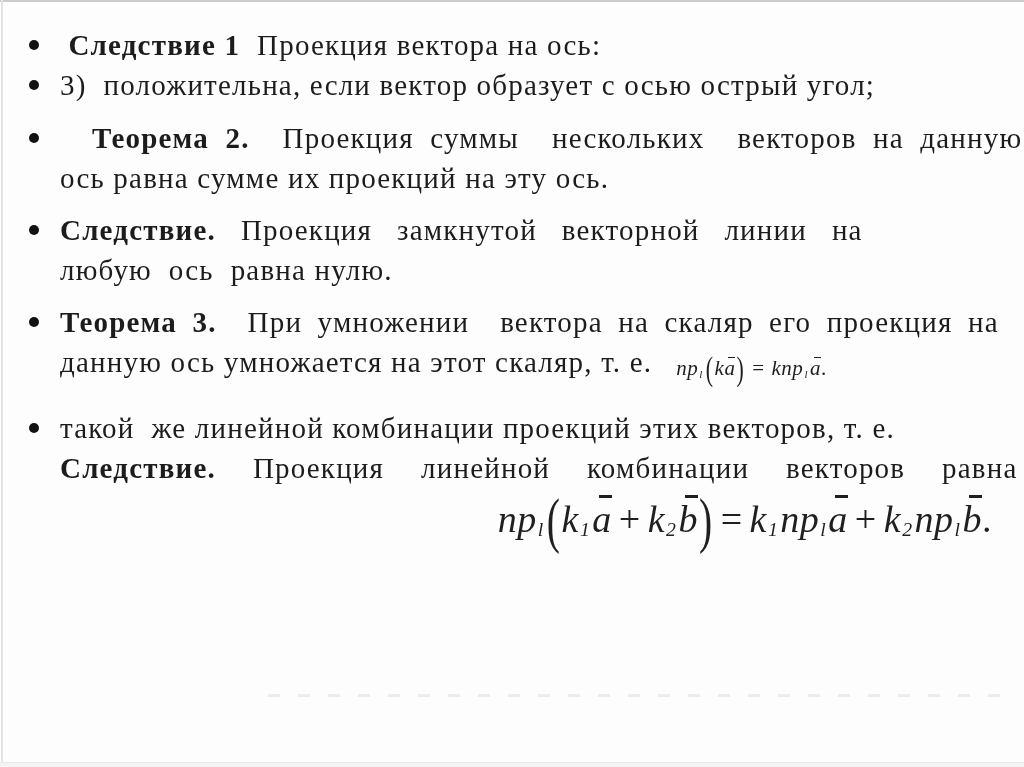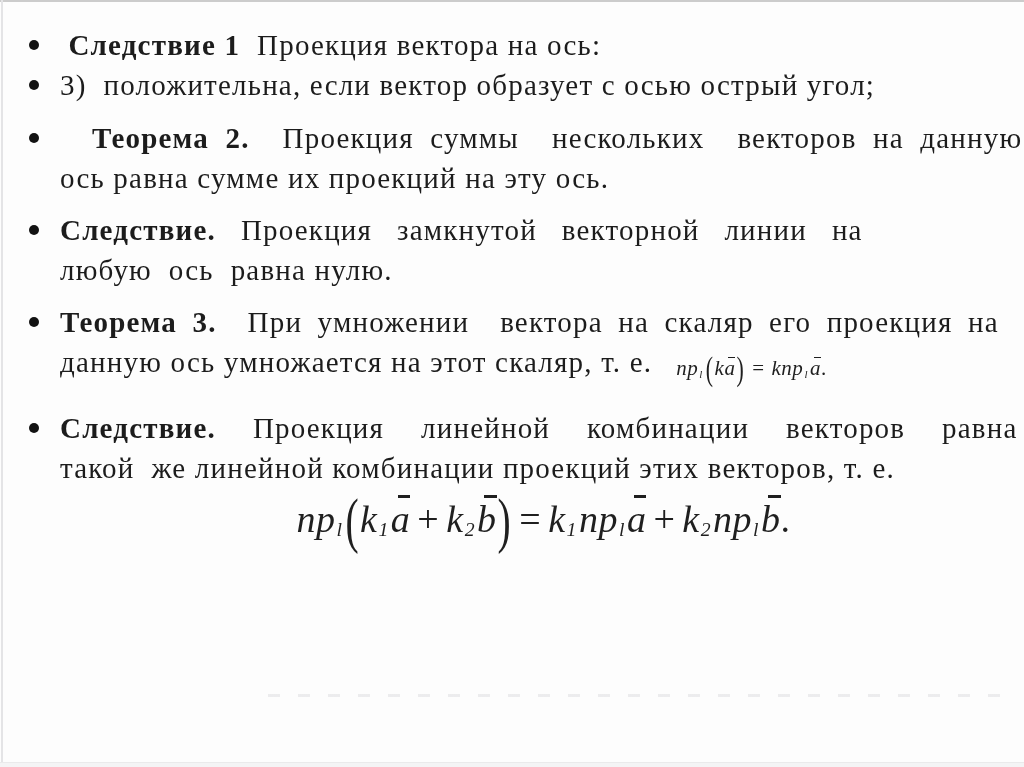--- a/index.html
+++ b/index.html
@@ -44,21 +44,21 @@
   .m12 { margin-top: 12px; }
   .m13 { margin-top: 13px; }
   .m6  { margin-top: 12px; }
   .m14 { margin-top: 14px; }
 
   
   .formula { letter-spacing: 0.5px; white-space: pre; color: #1f1f1f; }
   .formula-inline { font-size: 21px; margin-left: 24px; vertical-align: -3px; }
   .formula-block {
     padding-left: 95px;
-    text-align: center;
+    text-align: right;
     font-size: 38px;
     line-height: 58px;
     margin-top: 2px;
   }
   .f-it  { font-style: italic; }
   .f-pt  { font-style: normal; }
   .f-sub { font-style: italic; font-size: 0.52em; vertical-align: -0.24em; padding: 0 2px 0 1px; }
   .f-bar { display: inline-block; font-style: italic; line-height: 0.95; }
   .f-bar::before { content: ""; display: block; border-top: 0.085em solid #1f1f1f; margin: 0.04em 0 0.07em 0.18em; }
   .f-par { display: inline-block; transform: scaleY(1.55); font-size: 1.04em; vertical-align: -0.06em; padding: 0 1px; font-style: normal; font-weight: 400; }
@@ -104,22 +104,22 @@
   </div>
 
   <div class="item m6">
     <span class="dot"></span>
     <div class="line ws7"><span class="lbl">Теорема 3.</span><span>  При умножении  вектора на скаляр его проекция на</span></div>
     <div class="line"><span>данную ось умножается на этот скаляр, т. е.</span><span class="formula formula-inline"><span class="f-it">np</span><span class="f-sub">l</span><span class="f-par">(</span><span class="f-it">k</span><span class="f-bar">a</span><span class="f-par">)</span><span class="f-op">=</span><span class="f-it">knp</span><span class="f-sub">l</span><span class="f-bar">a</span><span class="f-pt">.</span></span></div>
   </div>
 
   <div class="item m14">
     <span class="dot"></span>
+    <div class="line"><span>такой  же линейной комбинации проекций этих векторов, т. е.</span></div>
     <div class="line ws10"><span class="lbl">Следствие.</span><span>  Проекция  линейной  комбинации  векторов  равна</span></div>
-    <div class="line"><span>такой  же линейной комбинации проекций этих векторов, т. е.</span></div>
   </div>
 
   <div class="formula formula-block"><span class="f-it">np</span><span class="f-sub">l</span><span class="f-par">(</span><span class="f-it">k</span><span class="f-sub">1</span><span class="f-bar">a</span><span class="f-op">+</span><span class="f-it">k</span><span class="f-sub">2</span><span class="f-bar">b</span><span class="f-par">)</span><span class="f-op">=</span><span class="f-it">k</span><span class="f-sub">1</span><span class="f-it">np</span><span class="f-sub">l</span><span class="f-bar">a</span><span class="f-op">+</span><span class="f-it">k</span><span class="f-sub">2</span><span class="f-it">np</span><span class="f-sub">l</span><span class="f-bar">b</span><span class="f-pt">.</span></div>
 
 </div>
 
 <div class="artifact-line"></div>
 <div class="frame-bottom"></div>
 
 </body></html>

